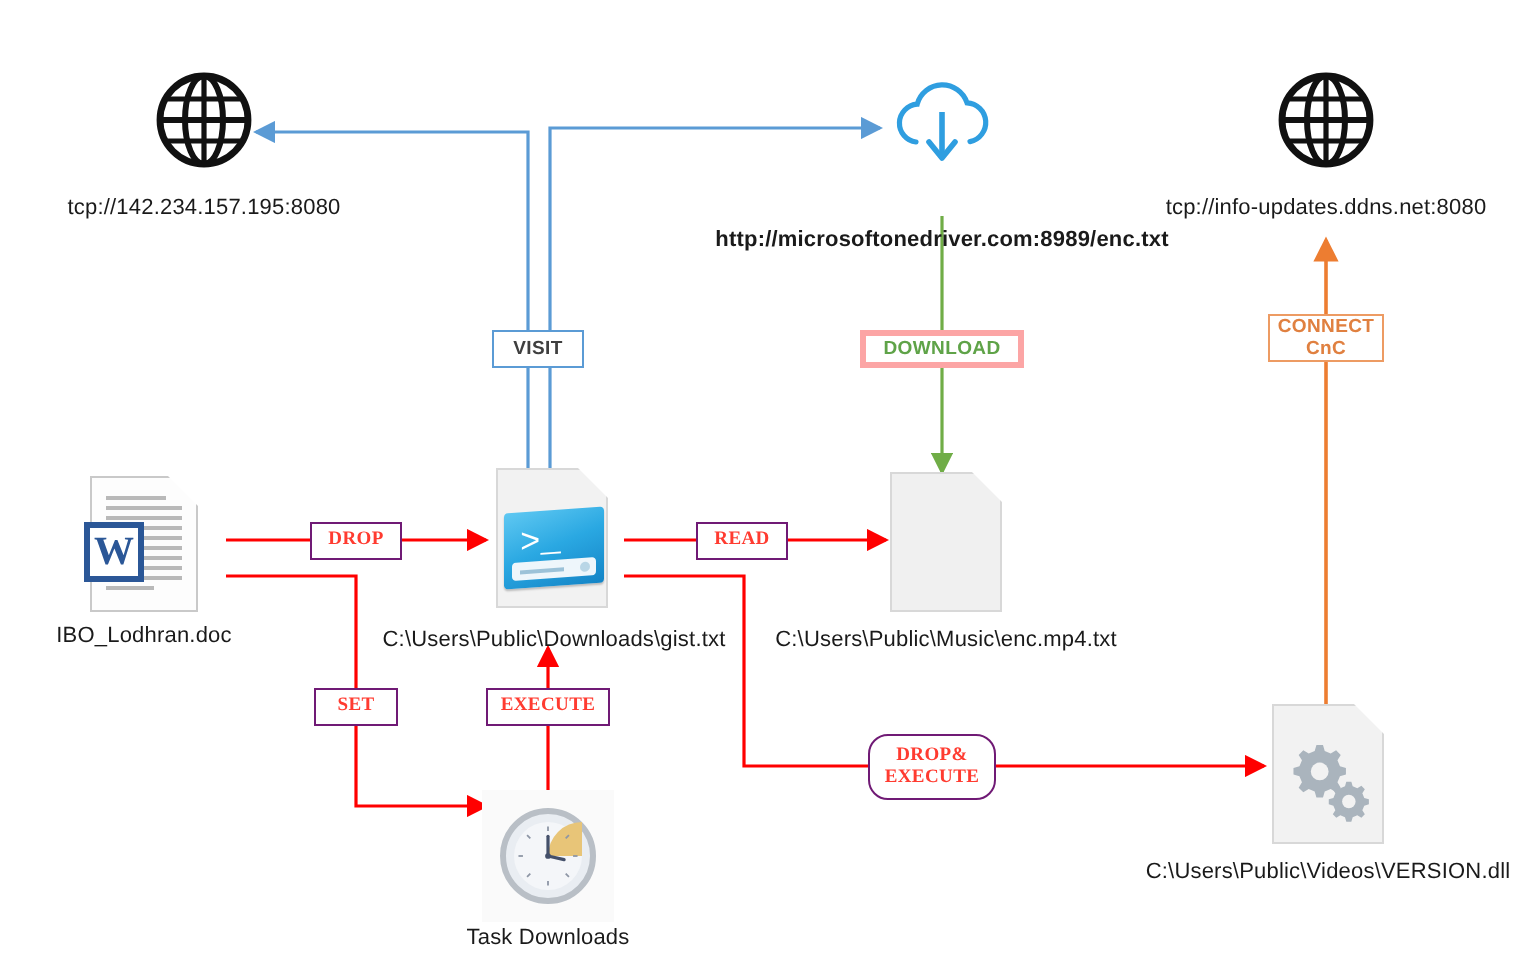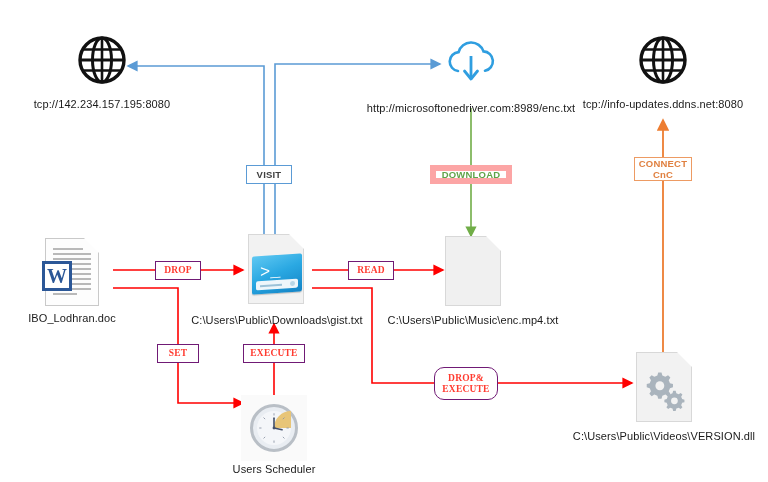--- a/index.html
+++ b/index.html
@@ -59,21 +59,21 @@
          background:#f4f6f9;}
   .quad{position:absolute;left:50%;top:50%;width:50%;height:50%;
         background:#e8c578;transform-origin:0 0;}
 
   
   .lbl{position:absolute;box-sizing:border-box;background:#ffffff;
        display:flex;align-items:center;justify-content:center;
        font-size:9.5px;font-weight:bold;letter-spacing:.2px;
        text-align:center;line-height:11px;white-space:pre-line;}
   .lbl.blue{border:1px solid #5b9bd5;color:#3f3f3f;}
-  .lbl.green{border:6px solid #fca5a5;color:#5fa348;}
+  .lbl.green{border:3px solid #fca5a5;color:#5fa348;}
   .lbl.orange{border:1px solid #ed9b63;color:#e08040;}
   .lbl.red{border:1px solid #701a75;color:#ff3b30;font-family:Liberation Serif, serif;}
 </style>
 </head>
 <body>
 
 <div id="stage">
 
   <svg id="edges" viewBox="0 0 768 482">
     <defs>
@@ -121,21 +121,21 @@
     </svg>
     <div class="caption" style="top:62px;">tcp://142.234.157.195:8080</div>
   </div>
 
   <div class="node" style="left:443px;top:38px;">
     <svg class="cloud" viewBox="0 0 56 46">
       <path d="M15,33 A9.5,9.5 0 0 1 15.6,14.1 A13,13 0 0 1 40.5,13.4 A9.8,9.8 0 0 1 42,32.8" fill="none" stroke="#2f9ee0" stroke-width="2.6" stroke-linecap="round"></path>
       <line x1="28" y1="18" x2="28" y2="40" stroke="#2f9ee0" stroke-width="2.8"></line>
       <path d="M21.5,33 L28,41 L34.5,33" fill="none" stroke="#2f9ee0" stroke-width="2.8" stroke-linejoin="round" stroke-linecap="round"></path>
     </svg>
-    <div class="caption" style="top:64px;">http://microsoftonedriver.com:8989/enc.txt</div>
+    <div class="caption" style="top:76px;font-weight:bold;">http://microsoftonedriver.com:8989/enc.txt</div>
   </div>
 
   <div class="node" style="left:639px;top:36px;">
     <svg class="globe" viewBox="0 0 48 48">
       <circle cx="24" cy="24" r="22" fill="none" stroke="#111" stroke-width="3.4"></circle>
       <ellipse cx="24" cy="24" rx="9.5" ry="22" fill="none" stroke="#111" stroke-width="3"></ellipse>
       <line x1="2" y1="24" x2="46" y2="24" stroke="#111" stroke-width="3"></line>
       <path d="M6,13.5 H42" stroke="#111" stroke-width="2.6" fill="none"></path>
       <path d="M6,34.5 H42" stroke="#111" stroke-width="2.6" fill="none"></path>
       <line x1="24" y1="2" x2="24" y2="46" stroke="#111" stroke-width="2.6"></line>
@@ -195,21 +195,21 @@
               <line x1="7.3" y1="30.7" x2="9.1" y2="28.9"></line>
               <line x1="28.9" y1="9.1" x2="30.7" y2="7.3"></line>
             </g>
             <line x1="19" y1="19" x2="19" y2="8" stroke="#44506a" stroke-width="1.8" stroke-linecap="round"></line>
             <line x1="19" y1="19" x2="28" y2="21" stroke="#44506a" stroke-width="1.8" stroke-linecap="round"></line>
             <circle cx="19" cy="19" r="1.6" fill="#44506a"></circle>
           </svg>
         </div>
       </div>
     </div>
-    <div class="caption" style="top:68px;">Users Scheduler</div>
+    <div class="caption" style="top:68px;">Task Downloads</div>
   </div>
 
   <div class="node" style="left:636px;top:352px;width:56px;height:70px;">
     <div class="sheet lg" style="left:0;top:0;">
       <div class="fold2"></div>
       <svg viewBox="0 0 56 70" style="position:absolute;left:0;top:0;width:100%;height:100%;">
         <g fill="#aab4bd">
           <path d="M22,20 l3.4,0 l.9,3.1 l3.1,1.3 l2.8,-1.7 l2.4,2.4 l-1.7,2.8 l1.3,3.1 l3.1,.9 l0,3.4 l-3.1,.9 l-1.3,3.1 l1.7,2.8 l-2.4,2.4 l-2.8,-1.7 l-3.1,1.3 l-.9,3.1 l-3.4,0 l-.9,-3.1 l-3.1,-1.3 l-2.8,1.7 l-2.4,-2.4 l1.7,-2.8 l-1.3,-3.1 l-3.1,-.9 l0,-3.4 l3.1,-.9 l1.3,-3.1 l-1.7,-2.8 l2.4,-2.4 l2.8,1.7 l3.1,-1.3 z"></path>
           <circle cx="23.7" cy="33.7" r="4.6" fill="#f2f2f2"></circle>
           <path d="M37.5,39 l2.6,0 l.7,2.4 l2.4,1 l2.1,-1.3 l1.8,1.8 l-1.3,2.1 l1,2.4 l2.4,.7 l0,2.6 l-2.4,.7 l-1,2.4 l1.3,2.1 l-1.8,1.8 l-2.1,-1.3 l-2.4,1 l-.7,2.4 l-2.6,0 l-.7,-2.4 l-2.4,-1 l-2.1,1.3 l-1.8,-1.8 l1.3,-2.1 l-1,-2.4 l-2.4,-.7 l0,-2.6 l2.4,-.7 l1,-2.4 l-1.3,-2.1 l1.8,-1.8 l2.1,1.3 l2.4,-1 z"></path>

